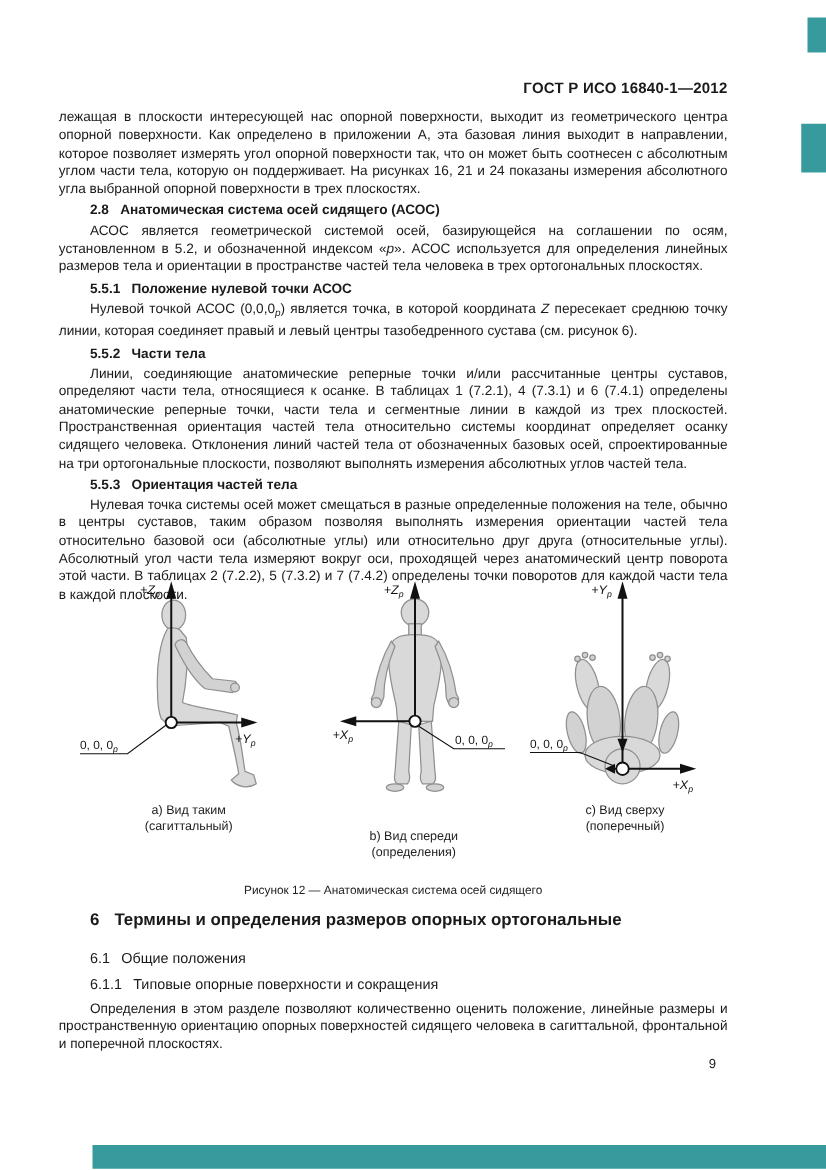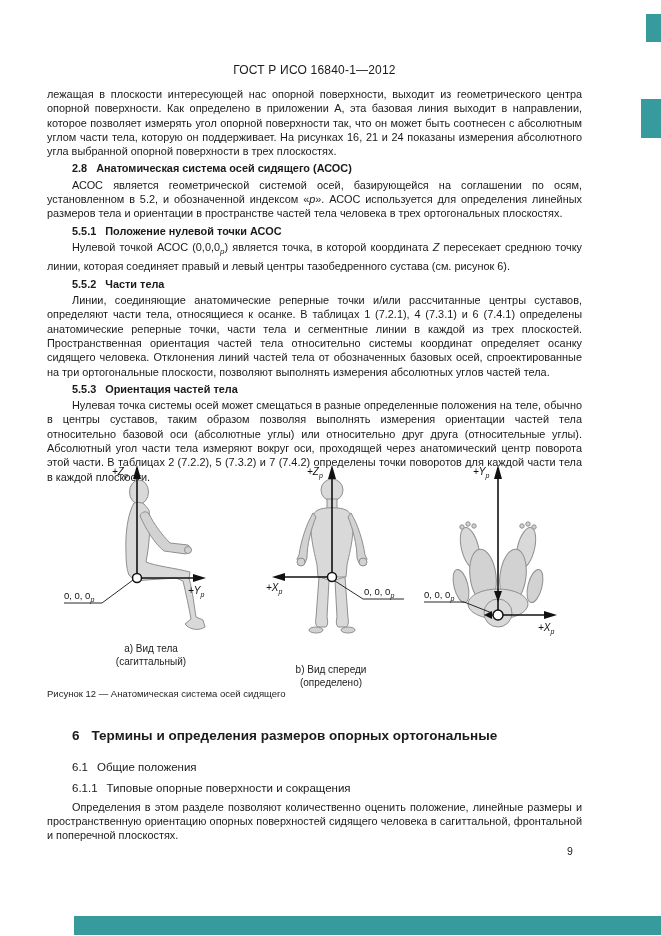--- a/index.html
+++ b/index.html
@@ -2,37 +2,37 @@
 <html><head>
 <meta charset="utf-8">
 <style>
   html,body { margin:0; padding:0; background:#ffffff; }
   .page {
     position:relative; width:661px; height:936px; background:#fff;
     font-family:"Liberation Sans", sans-serif; color:#1a1a1a; overflow:hidden;
   }
   .doc-header {
     position:absolute; top:63px; left:47px; width:535px;
-    text-align:center; font-weight:normal; font-size:12px; letter-spacing:0.2px;
+    text-align:right; font-weight:bold; font-size:12px; letter-spacing:0.2px;
   }
   .text-main {
     position:absolute; top:87px; left:47px; width:535px;
     font-size:10.9px; line-height:14.3px; text-align:justify;
   }
   .text-main p { margin:0; text-indent:25px; }
   .text-main p.cont { text-indent:0; }
   .subhead { font-weight:bold; margin:3px 0 2px 25px; text-align:left; }
   .subhead .ht { margin-left:9px; }
   sub.subp { font-size:8px; }
   .figure-svg { position:absolute; top:455px; left:0; }
   .viewcap { position:absolute; text-align:center; font-size:10px; line-height:12.5px; color:#222; }
   .viewcap-a { left:91px;  top:643px; width:120px; }
   .viewcap-b { left:271px; top:643px; width:120px;margin-top:21px; }
   .viewcap-c { left:440px; top:643px; width:120px; }
-  .figcaption { position:absolute; left:47px; top:688px; width:535px; font-size:9.5px; color:#222; }
+  .figcaption { position:absolute; left:47px; top:707px; width:535px; text-align:center; font-size:9.5px; color:#222; }
   .sect6 { position:absolute; left:47px; top:729px; width:535px; font-size:10.9px; line-height:14.3px; }
   .h1row { font-size:13.5px; font-weight:bold; margin-left:25px; }
   .h1row .ht { margin-left:12px; }
   .h2row { font-size:11.5px; font-weight:normal; margin-left:25px; }
   .h2row.r61  { margin-top:17px; }
   .h2row.r611 { margin-top:6px; }
   .h2row .ht { margin-left:9px; }
   .sect6 p { margin:5px 0 0 0; text-indent:25px; text-align:justify; }
   .page-number { position:absolute; left:560px; top:845px; width:20px; text-align:center; font-size:10.5px; }
   .mask { position:absolute; background:#379a9d; }
@@ -140,26 +140,30 @@
       <polygon class="ah" points="484,160 492,156 492,164"></polygon>
       <text class="axlabel" x="473" y="20"><tspan>+Y</tspan><tspan class="axsub" dy="2.5">p</tspan></text>
       <text class="axlabel" x="538" y="176"><tspan>+X</tspan><tspan class="axsub" dy="2.5">p</tspan></text>
       <polyline class="leader" points="424,147 464,147 492,158"></polyline>
       <text class="olabel" x="424" y="143"><tspan>0, 0, 0</tspan><tspan class="osub" dy="2.5">p</tspan></text>
       <circle class="origin" cx="498" cy="160" r="5"></circle>
     </g>
   </svg>
 
   <div class="viewcap viewcap-a">
-    <div>a) Вид тела</div>
+    <div>a) Вид таким</div>
     <div>(сагиттальный)</div>
   </div>
   <div class="viewcap viewcap-b">
     <div>b) Вид спереди</div>
-    <div>(определено)</div>
+    <div>(определения)</div>
+  </div>
+  <div class="viewcap viewcap-c">
+    <div>c) Вид сверху</div>
+    <div>(поперечный)</div>
   </div>
 
   <div class="figcaption">Рисунок 12 — Анатомическая система осей сидящего</div>
 
   <div class="sect6">
     <div class="h1row"><span>6</span><span class="ht">Термины и определения размеров опорных ортогональные</span></div>
     <div class="h2row r61"><span>6.1</span><span class="ht">Общие положения</span></div>
     <div class="h2row r611"><span>6.1.1</span><span class="ht">Типовые опорные поверхности и сокращения</span></div>
     <p>Определения в этом разделе позволяют количественно оценить положение, линейные размеры и пространственную ориентацию опорных поверхностей сидящего человека в сагиттальной, фронтальной и поперечной плоскостях.</p>
   </div>

